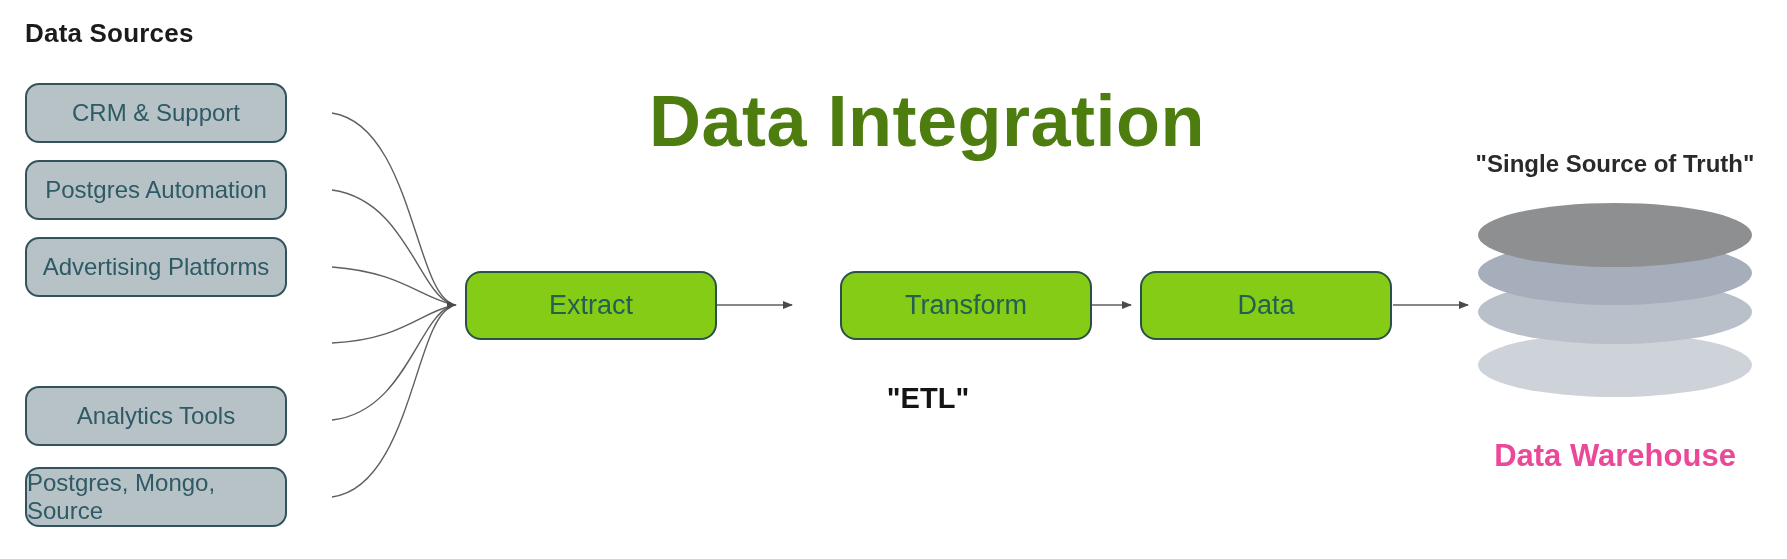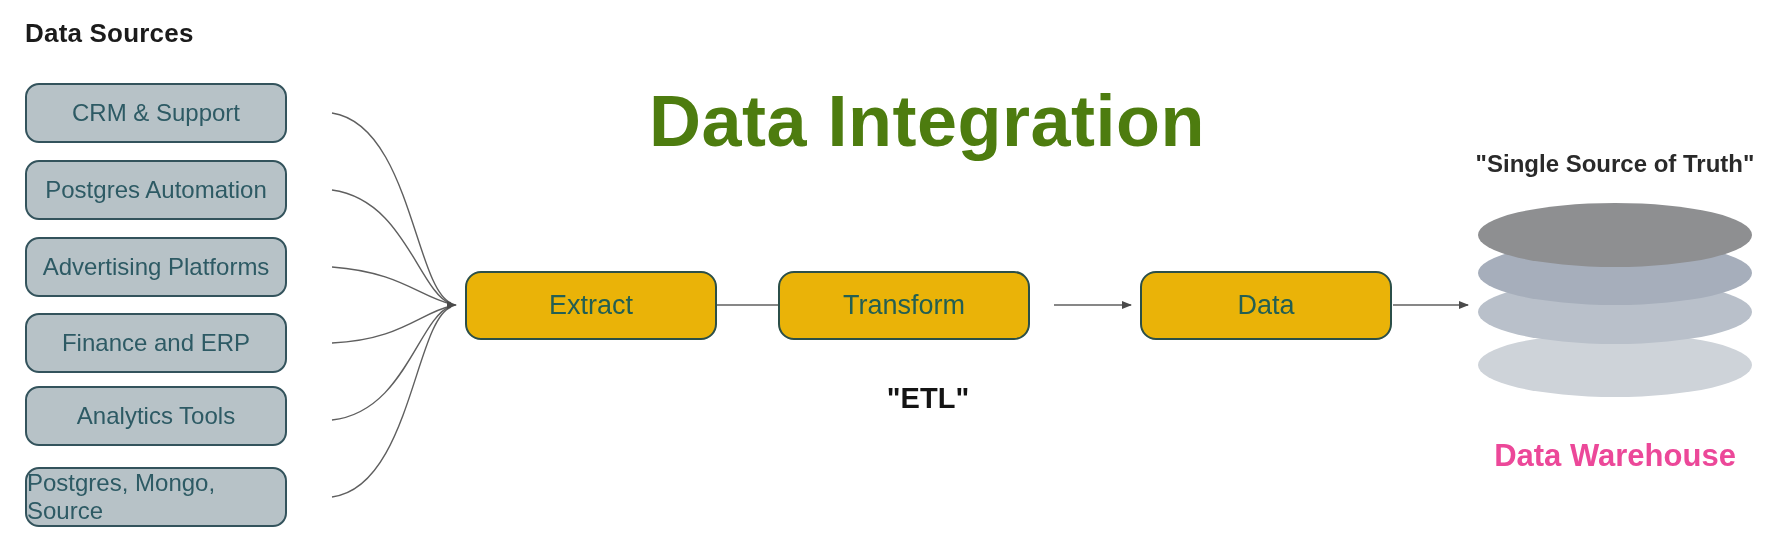--- a/index.html
+++ b/index.html
@@ -20,21 +20,21 @@
     background:#b7c2c7;border:2px solid #33535c;border-radius:14px;
     display:flex;align-items:center;justify-content:center;
     font-size:24px;color:#2d5a64;z-index:2;
   }
   .diagram-title{
     left:527px;top:80px;width:800px;text-align:center;
     font-size:72px;font-weight:700;color:#4d7c0f;letter-spacing:0.5px;
   }
   .stage-box{
     top:271px;width:252px;height:69px;box-sizing:border-box;
-    background:#eab308;border:2px solid #2b4f49;border-radius:16px;
+    background:#84cc16;border:2px solid #2b4f49;border-radius:16px;
     display:flex;align-items:center;justify-content:center;
     font-size:27px;color:#235f53;z-index:2;
   }
   .etl-caption{
     left:802px;top:382px;width:252px;text-align:center;
     font-size:29px;font-weight:700;color:#141414;
   }
   .warehouse-quote{
     left:1450px;top:150px;width:330px;text-align:center;
     font-size:24px;font-weight:700;color:#2a2a2a;
@@ -84,36 +84,33 @@
 
   <div class="abs source-box" style="top:83px">
       <span>CRM &amp; Support</span>
     </div>
   <div class="abs source-box" style="top:160px">
       <span>Postgres Automation</span>
     </div>
   <div class="abs source-box" style="top:237px">
       <span>Advertising Platforms</span>
     </div>
-  <div class="abs source-box" style="top:313px">
-      <span>Finance and ERP</span>
-    </div>
   <div class="abs source-box" style="top:386px">
       <span>Analytics Tools</span>
     </div>
   <div class="abs source-box" style="top:467px">
       <span>Postgres, Mongo, Source</span>
     </div>
 
   <div class="abs txt diagram-title">Data Integration</div>
 
   <div class="abs stage-box" style="left:465px">
       <span>Extract</span>
     </div>
-  <div class="abs stage-box" style="left:778px">
+  <div class="abs stage-box" style="left:840px">
       <span>Transform</span>
     </div>
   <div class="abs stage-box" style="left:1140px">
       <span>Data</span>
     </div>
 
   <div class="abs txt etl-caption">"ETL"</div>
 
   <div class="abs txt warehouse-quote">"Single Source of Truth"</div>
   <div class="abs txt warehouse-label">Data Warehouse</div>

